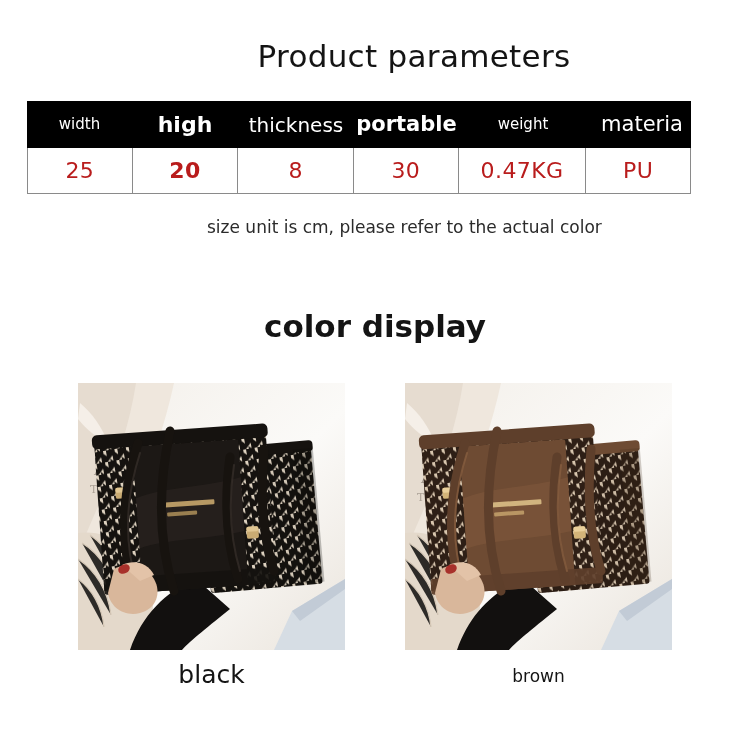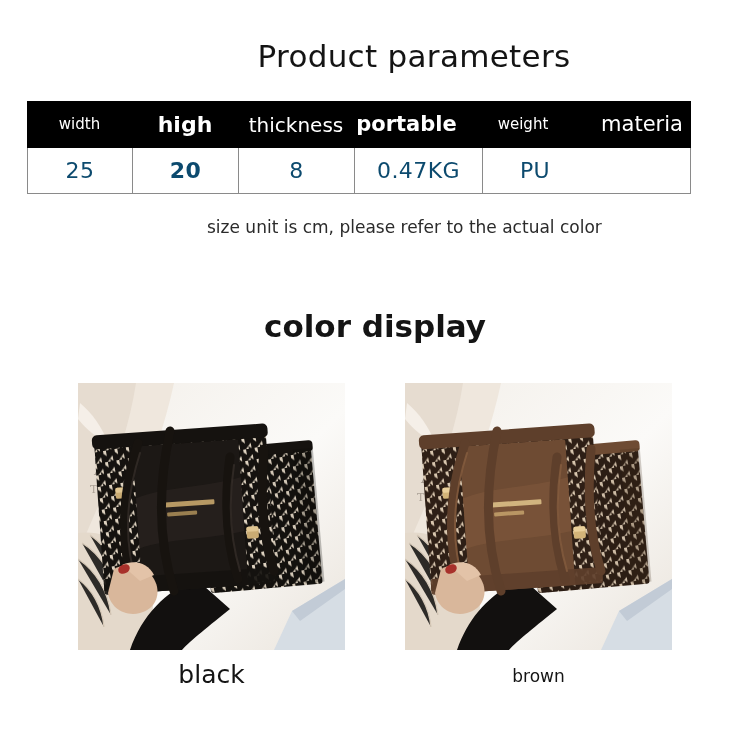--- a/index.html
+++ b/index.html
@@ -62,21 +62,21 @@
     background: #ffffff;
     box-sizing: border-box;
   }
   .spec-body .cell {
     display: flex;
     align-items: center;
     justify-content: center;
     border-right: 1px solid #8a8a8a;
     box-sizing: border-box;
     font-size: 22px;
-    color: #0c4a6e;
+    color: #b91c1c;
     letter-spacing: 0.4px;
     font-family: "DejaVu Sans", sans-serif;
   }
   .spec-body .cell:last-child { border-right: none; }
 
   
   .c0 { width: 105px; }
   .c1 { width: 106px; font-weight: bold; }
   .c2 { width: 116px; }
   .c3 { width: 105px; }
@@ -150,20 +150,21 @@
     <div class="cell c2 h2">thickness</div>
     <div class="cell c3 h3">portable</div>
     <div class="cell c4 h4">weight</div>
     <div class="cell c5 h5">materia</div>
   </div>
 
   <div class="spec-body">
     <div class="cell c0">25</div>
     <div class="cell c1">20</div>
     <div class="cell c2">8</div>
+    <div class="cell c3">30</div>
     <div class="cell c4">0.47KG</div>
     <div class="cell c5">PU</div>
   </div>
 
 </div>
 
 <div class="disclaimer">
   <div>size unit is cm, please refer to the actual color</div>
 </div>
 

